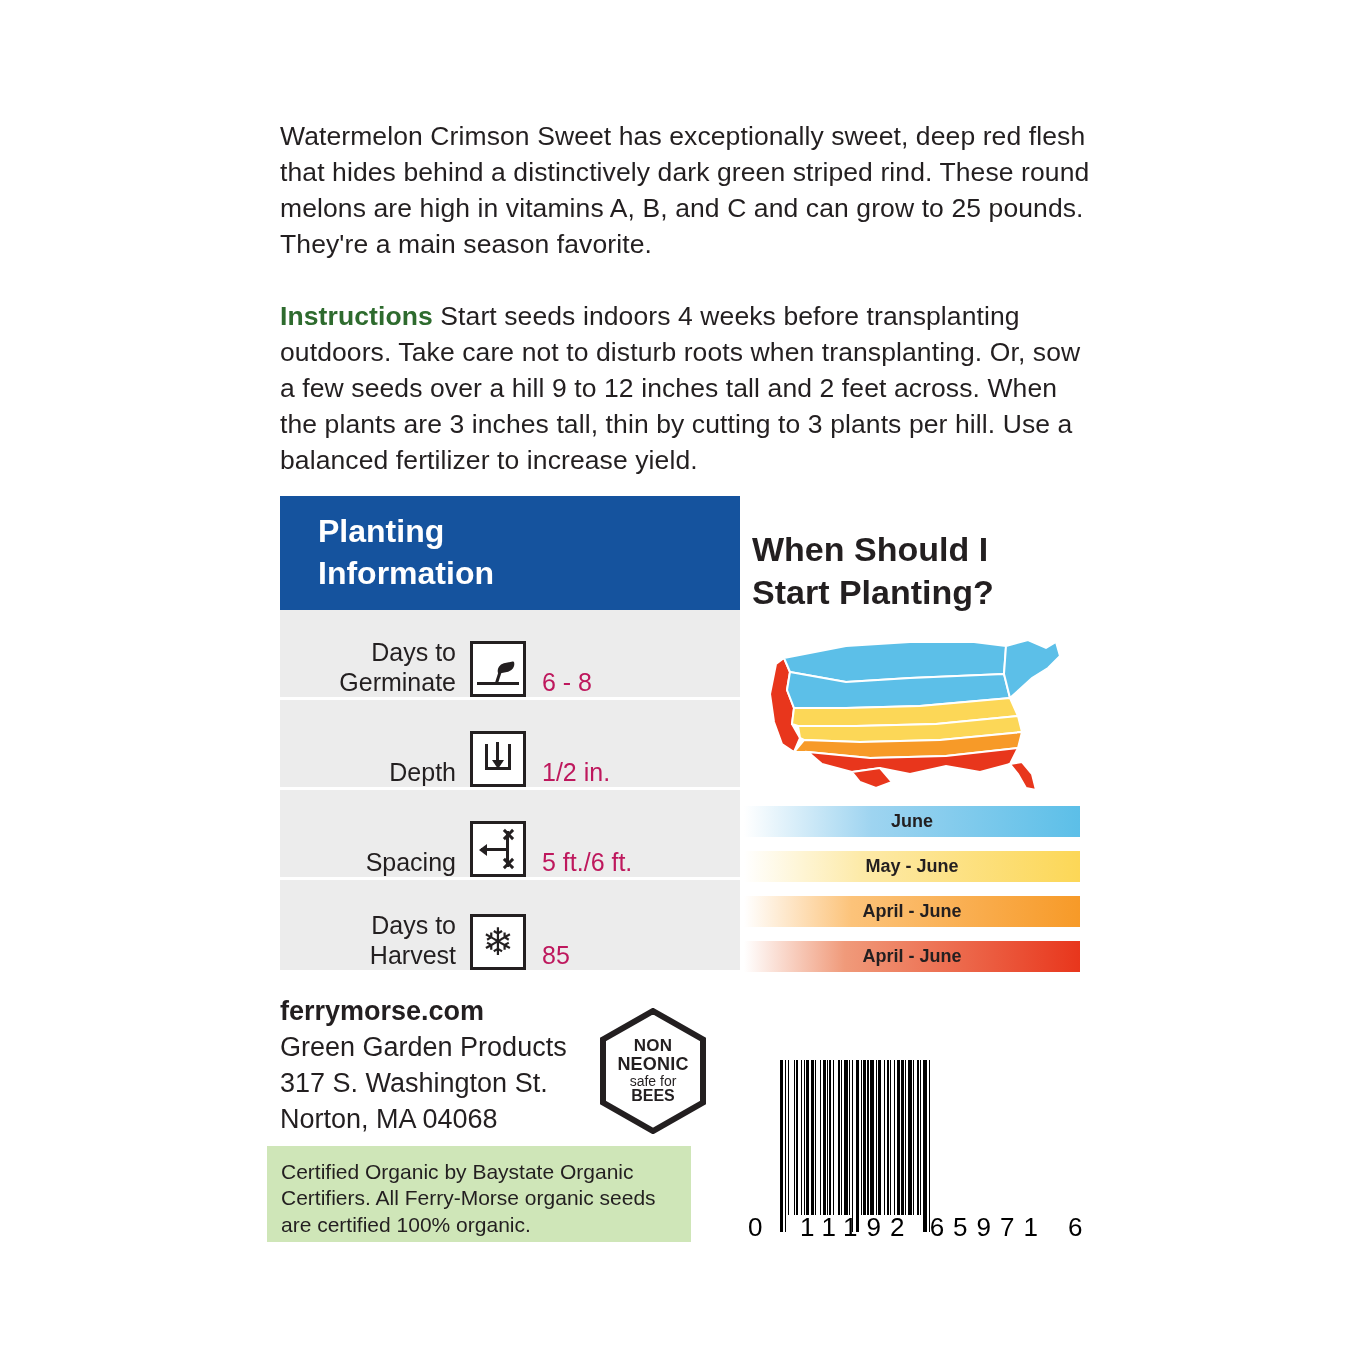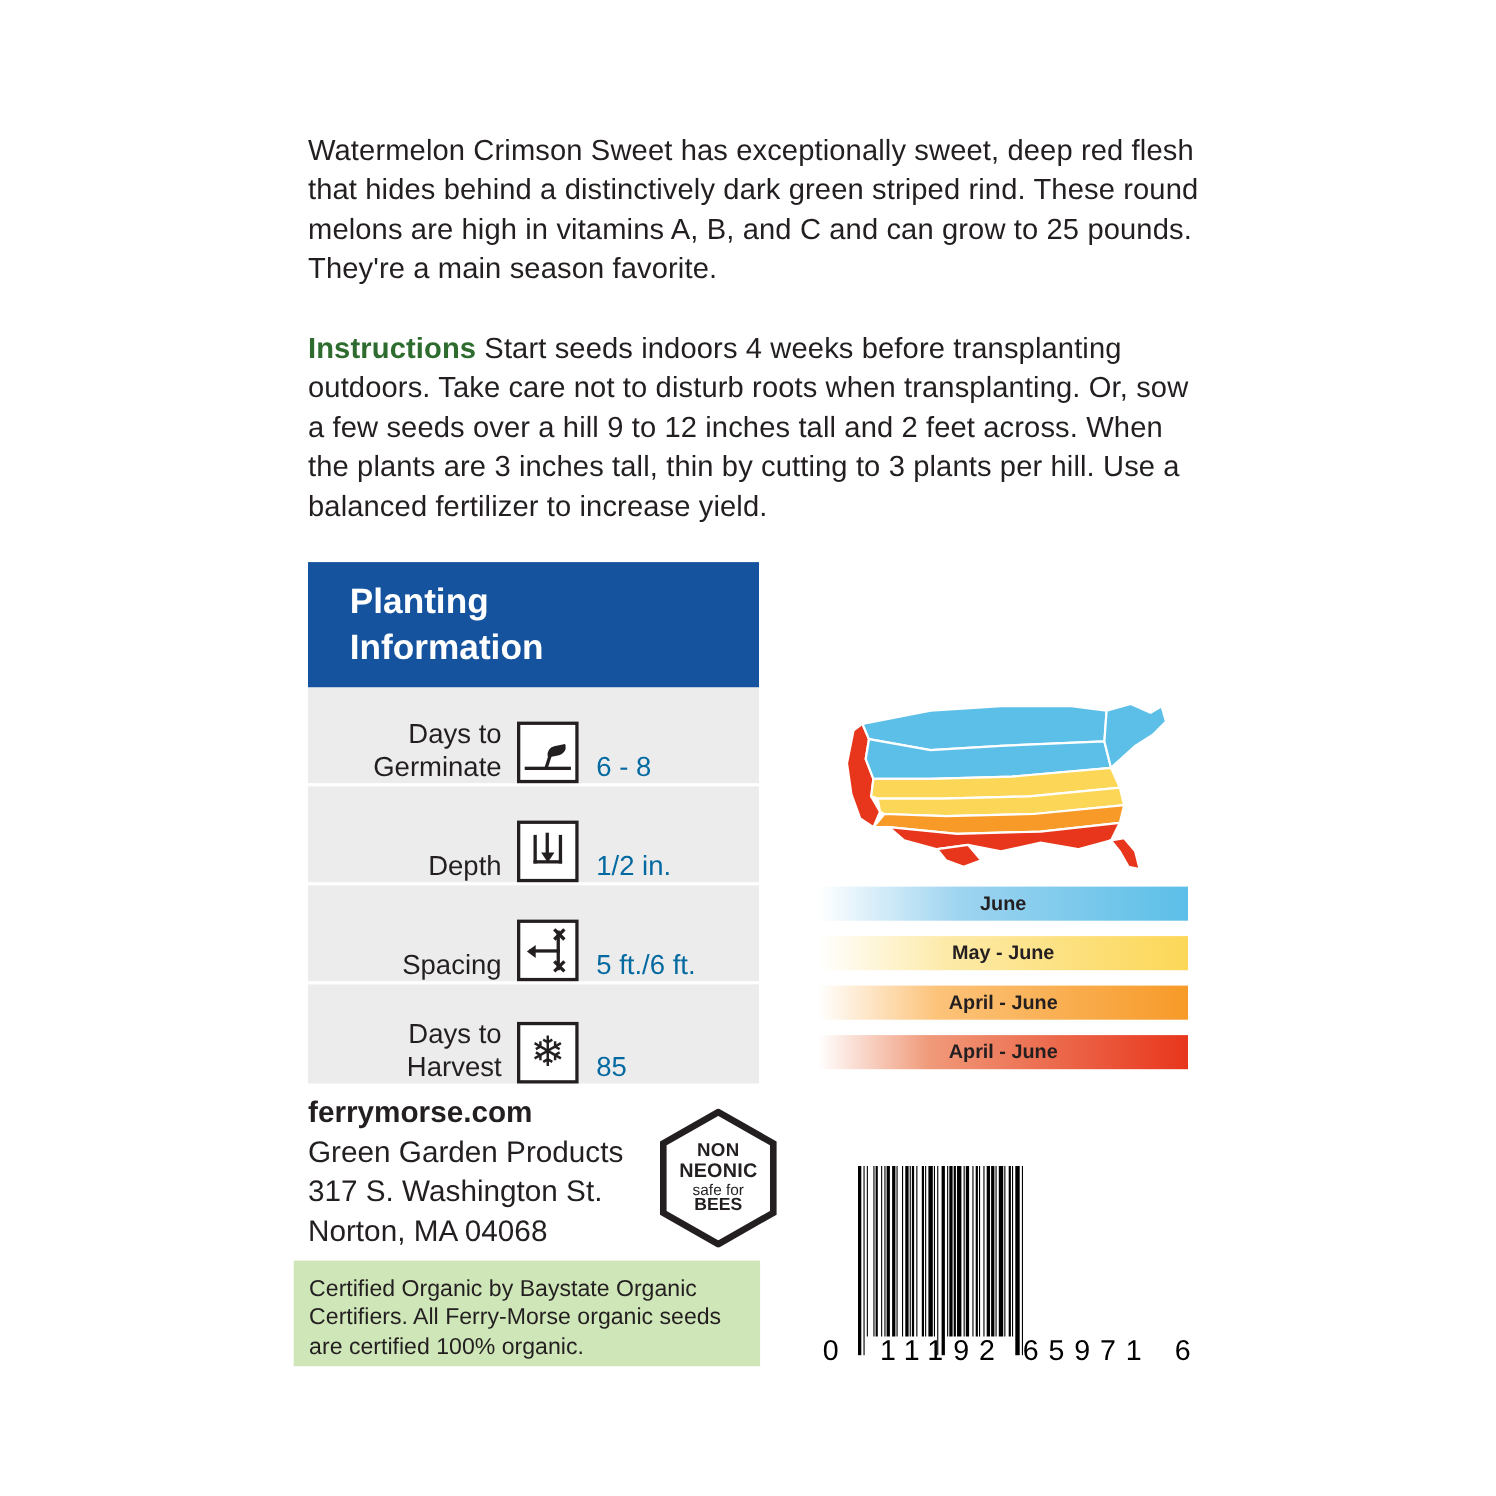--- a/index.html
+++ b/index.html
@@ -44,22 +44,22 @@
   }
   .instructions .lead {
     color: #2e6b2e;
     font-weight: bold;
   }
 
   
   .planting {
     position: absolute;
     left: 280px;
-    top: 511px;
-    width: 410px;
+    top: 496px;
+    width: 460px;
   }
   .planting-header {
     background: #15539e;
     color: #ffffff;
     font-size: 32px;
     font-weight: bold;
     line-height: 1.32;
     padding: 14px 0 16px 38px;
     box-sizing: border-box;
   }
@@ -86,21 +86,21 @@
     height: 56px;
     flex: 0 0 56px;
     border: 3px solid #231f20;
     box-sizing: border-box;
     position: relative;
     background: #ffffff;
   }
   .pvalue {
     padding-left: 16px;
     font-size: 25px;
-    color: #0369a1;
+    color: #be185d;
   }
 
   
   .ic-germ-soil {
     position: absolute;
     left: 4px; right: 4px; bottom: 9px;
     height: 3px;
     background: #231f20;
   }
   .ic-germ-sprout {
@@ -382,20 +382,24 @@
     <div class="hextext">
       <div class="l1">NON</div>
       <div class="l2">NEONIC</div>
       <div class="l3">safe for</div>
       <div class="l4">BEES</div>
     </div>
   </div>
 
   <div class="organic">Certified Organic by Baystate Organic Certifiers. All Ferry-Morse organic seeds are certified 100% organic.</div>
 
+  <div class="when-title">
+    <div>When Should I</div>
+    <div>Start Planting?</div>
+  </div>
 
   <div class="map">
     <svg width="320" height="180" viewBox="0 0 320 180">
 
       <path d="M16,52 L24,46 L30,60 L27,78 L34,96 L32,112 L40,126 L34,140 L22,132 L14,110 L10,82 Z" fill="#e8361c" stroke="#ffffff" stroke-width="2"></path>
 
       <path d="M24,46 L86,34 L150,30 L214,30 L246,34 L244,62 L150,66 L86,70 L30,60 Z" fill="#5cbfe8" stroke="#ffffff" stroke-width="2"></path>
 
       <path d="M30,60 L86,70 L150,66 L244,62 L250,86 L160,94 L86,96 L34,96 L27,78 Z" fill="#5cbfe8" stroke="#ffffff" stroke-width="2"></path>
 

